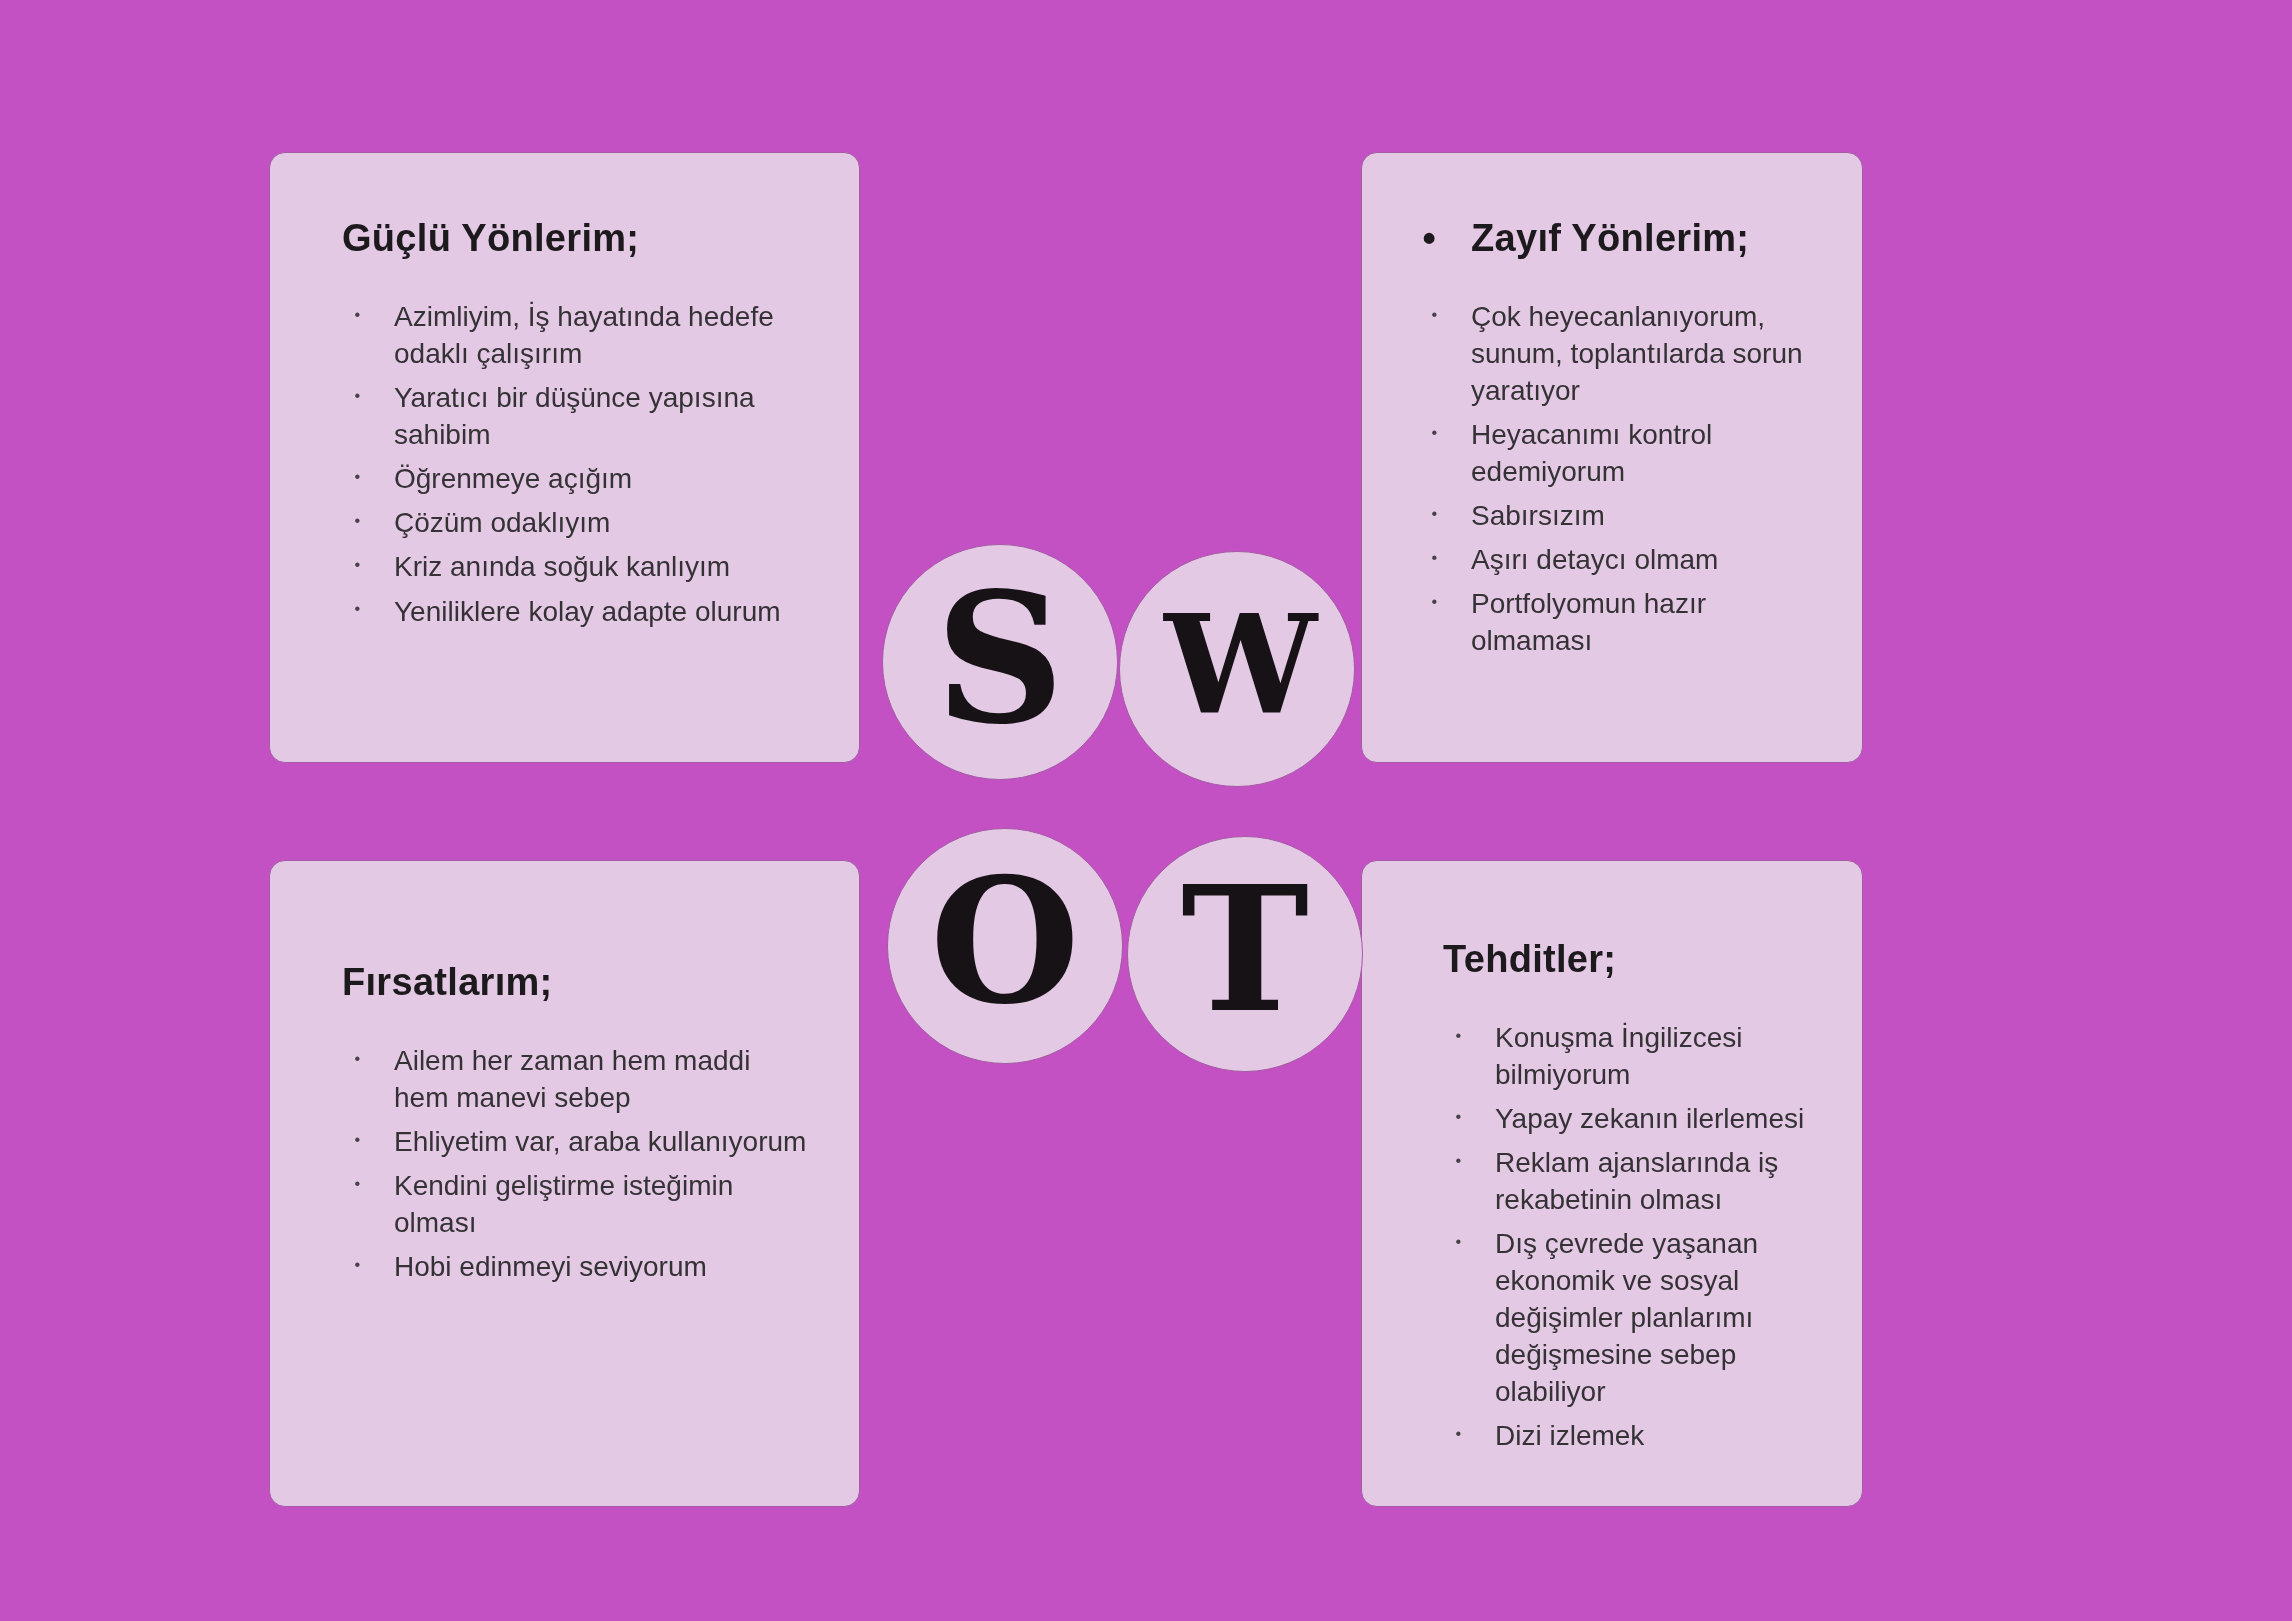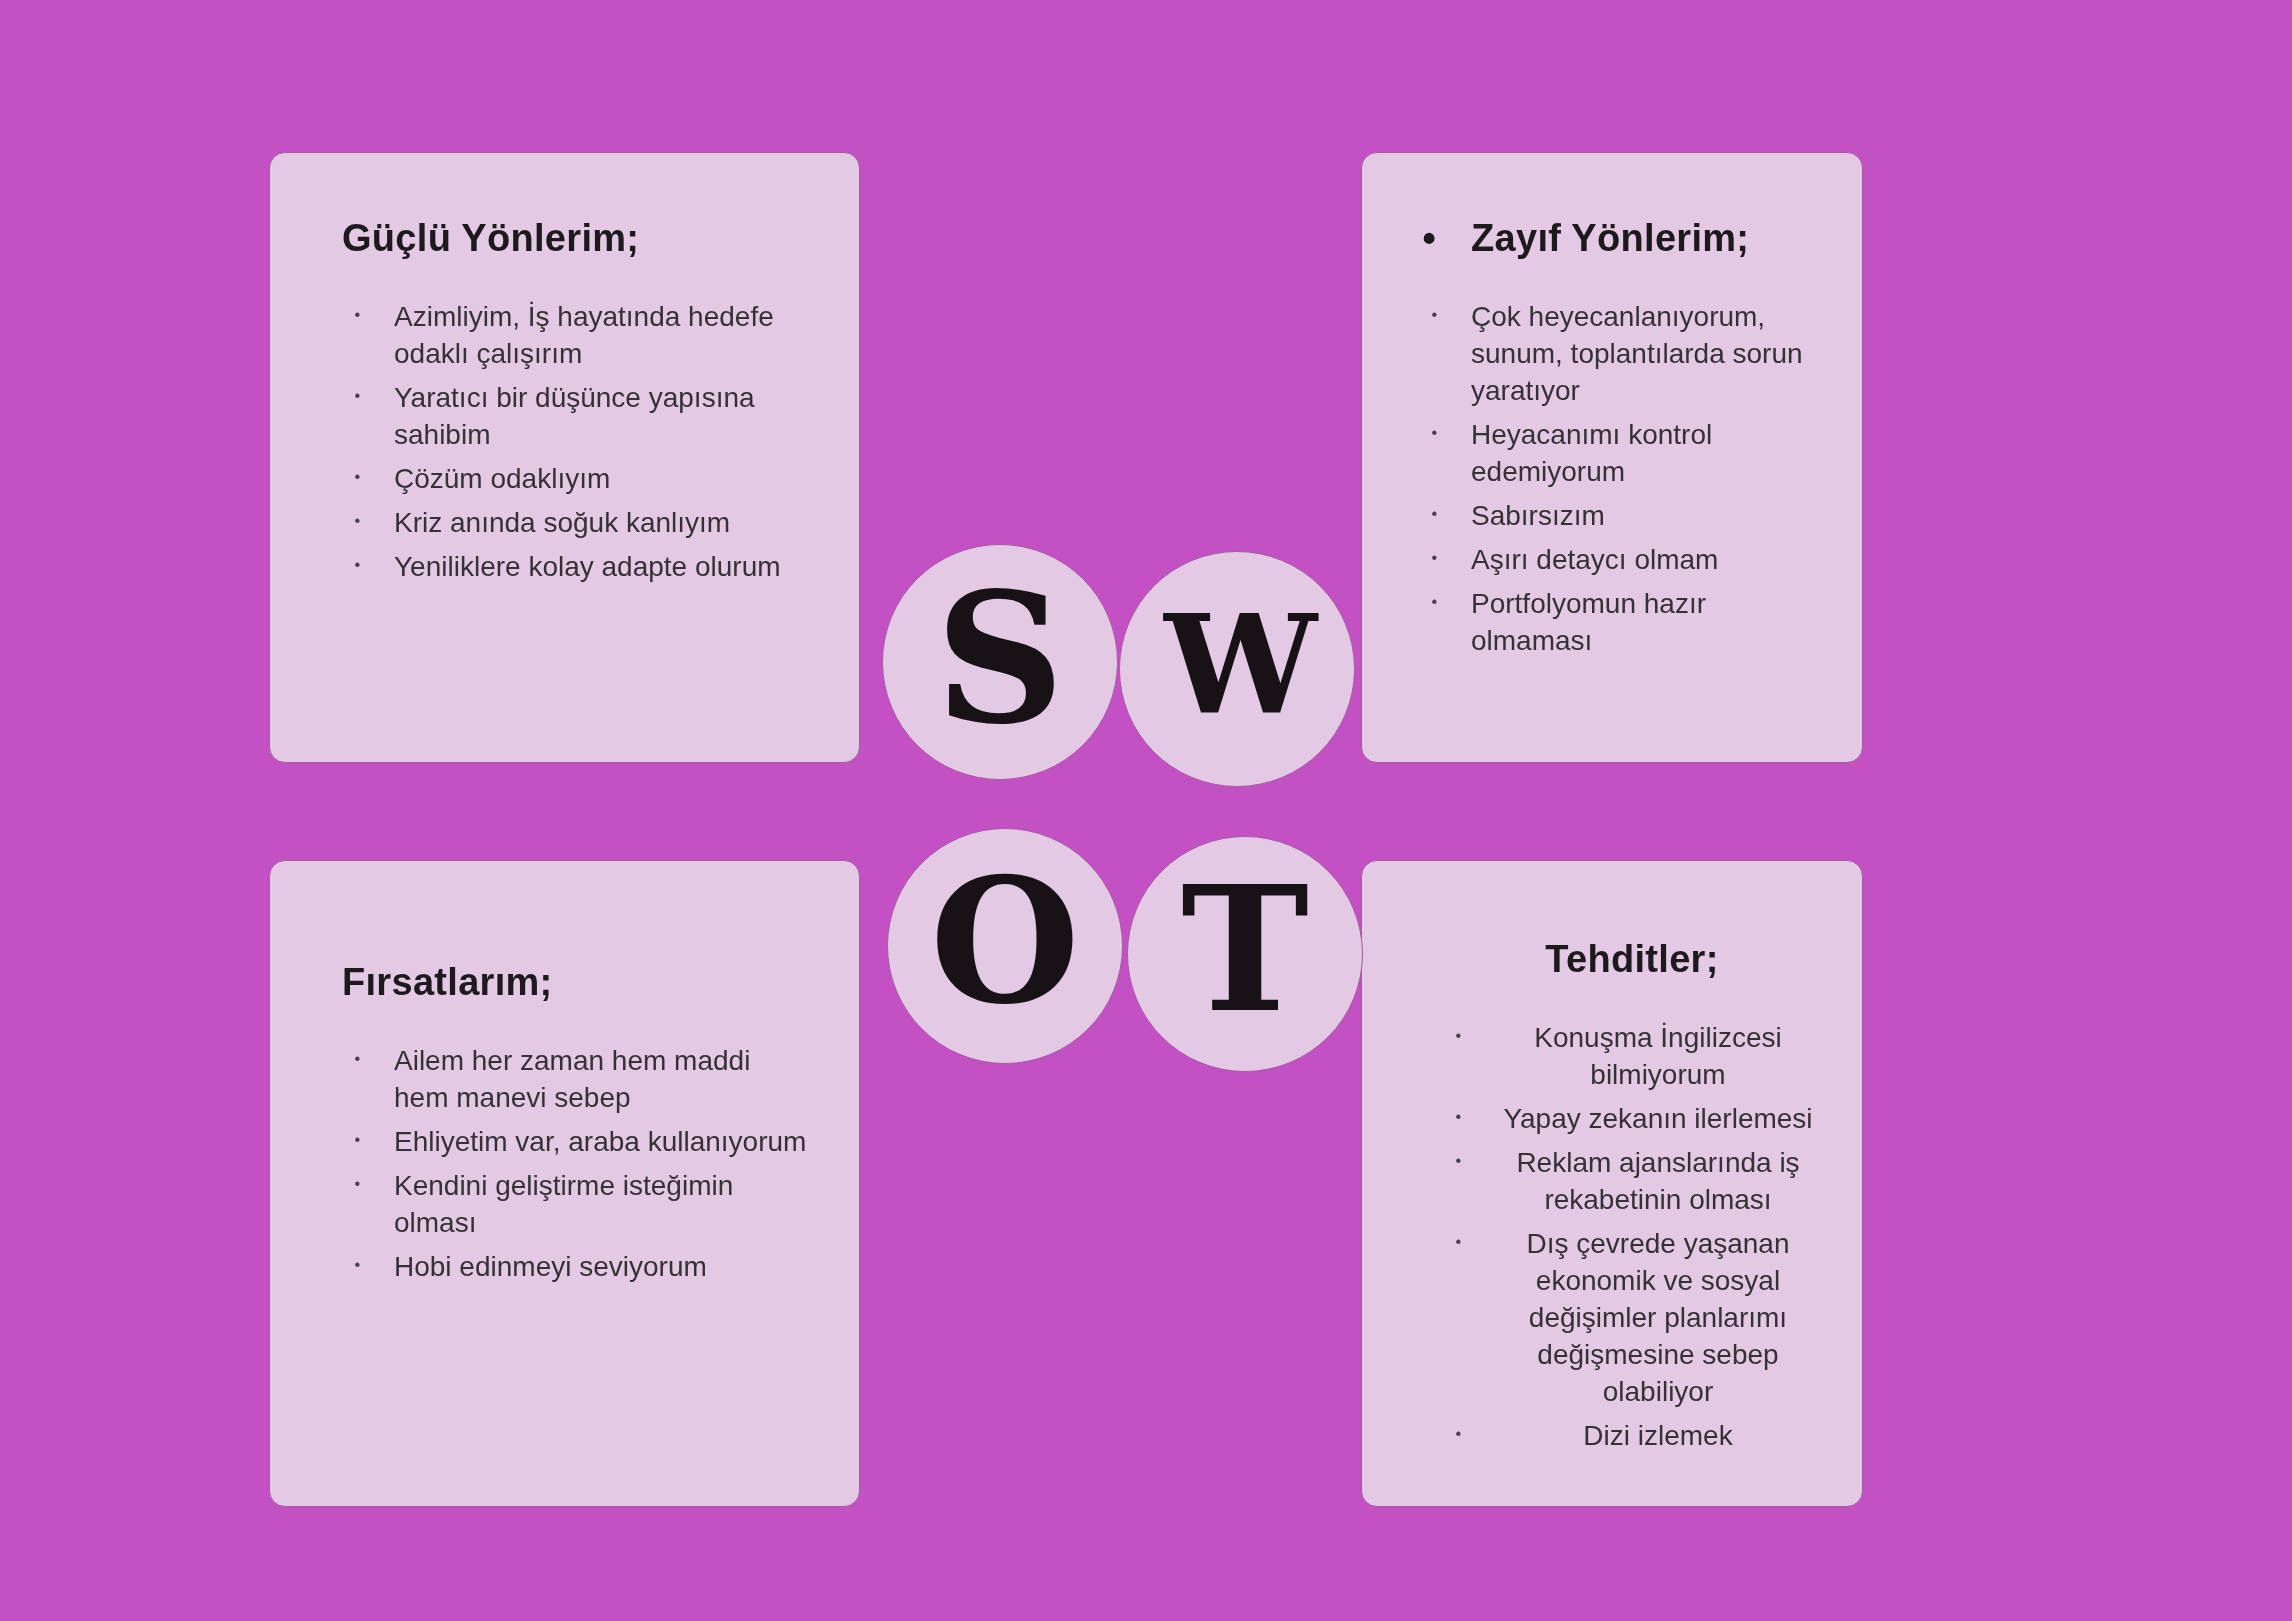--- a/index.html
+++ b/index.html
@@ -60,21 +60,21 @@
   .bulleted::before{
     content:"•";
     position:absolute;
     left:3.6px;top:0;
     color:var(--title-text);
   }
   
   #card-strengths   {left:269px; top:152px; width:591px; height:611px; padding:64px 52px 43px 72px;}
   #card-weaknesses  {left:1361px;top:152px; width:502px; height:611px; padding:64px 41px 43px 57px;}
   #card-opportunities{left:269px; top:860px; width:591px; height:647px; padding:100px 52px 43px 72px;}
-  #card-threats     {left:1361px;top:860px; width:502px; height:647px; padding:77px 41px 43px 81px;text-align:center;}
+  #card-threats     {left:1361px;top:860px; width:502px; height:647px; padding:77px 41px 43px 81px;}
 
   
   .circle{
     position:absolute;
     width:236px;height:236px;
     border-radius:50%;
     background:var(--card);
     border:1.8px solid var(--card-border);
     display:flex;align-items:center;justify-content:center;
   }
@@ -97,20 +97,21 @@
 </head>
 <body>
 
 <div class="canvas">
 
   <section class="card" id="card-strengths">
     <h2 class="card-title">Güçlü Yönlerim;</h2>
     <ul class="items">
       <li>Azimliyim, İş hayatında hedefe odaklı çalışırım</li>
       <li>Yaratıcı bir düşünce yapısına sahibim</li>
+      <li>Öğrenmeye açığım</li>
       <li>Çözüm odaklıyım</li>
       <li>Kriz anında soğuk kanlıyım</li>
       <li>Yeniliklere kolay adapte olurum</li>
     </ul>
   </section>
 
   <section class="card" id="card-weaknesses">
     <h2 class="card-title bulleted">Zayıf Yönlerim;</h2>
     <ul class="items">
       <li>Çok heyecanlanıyorum, sunum, toplantılarda sorun yaratıyor</li>

